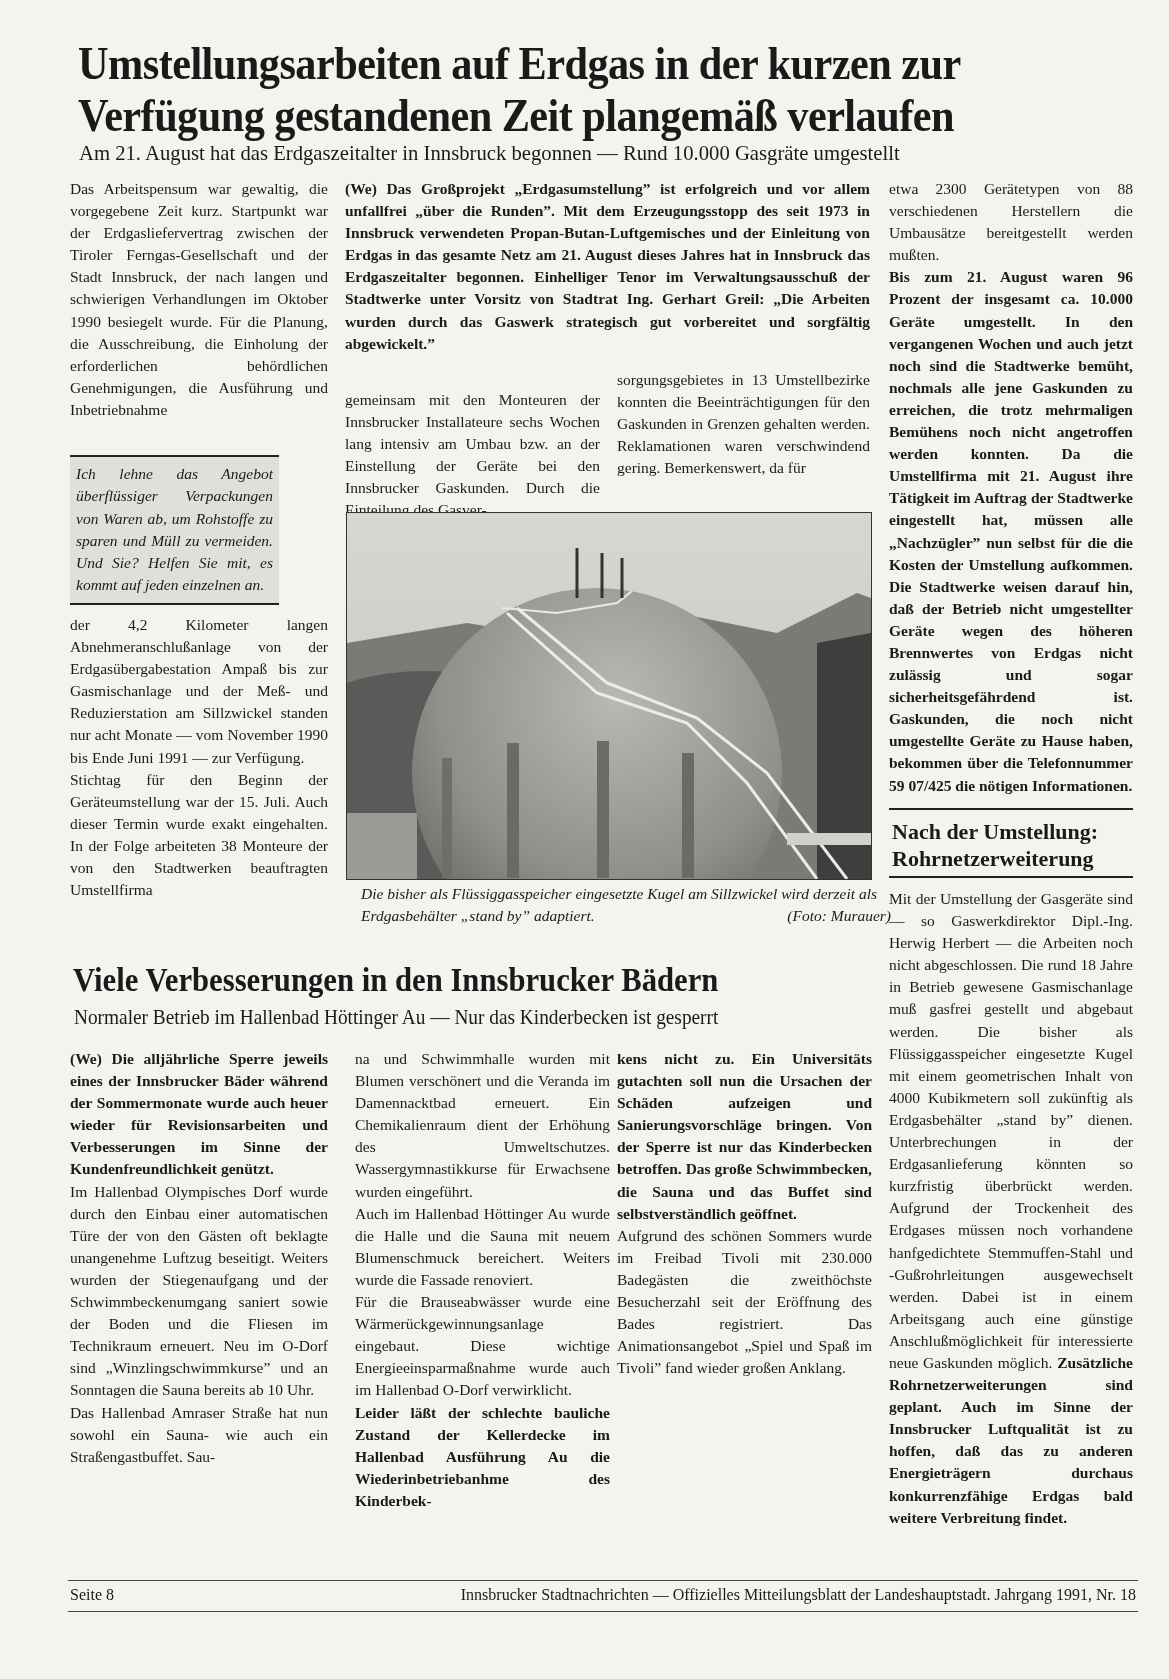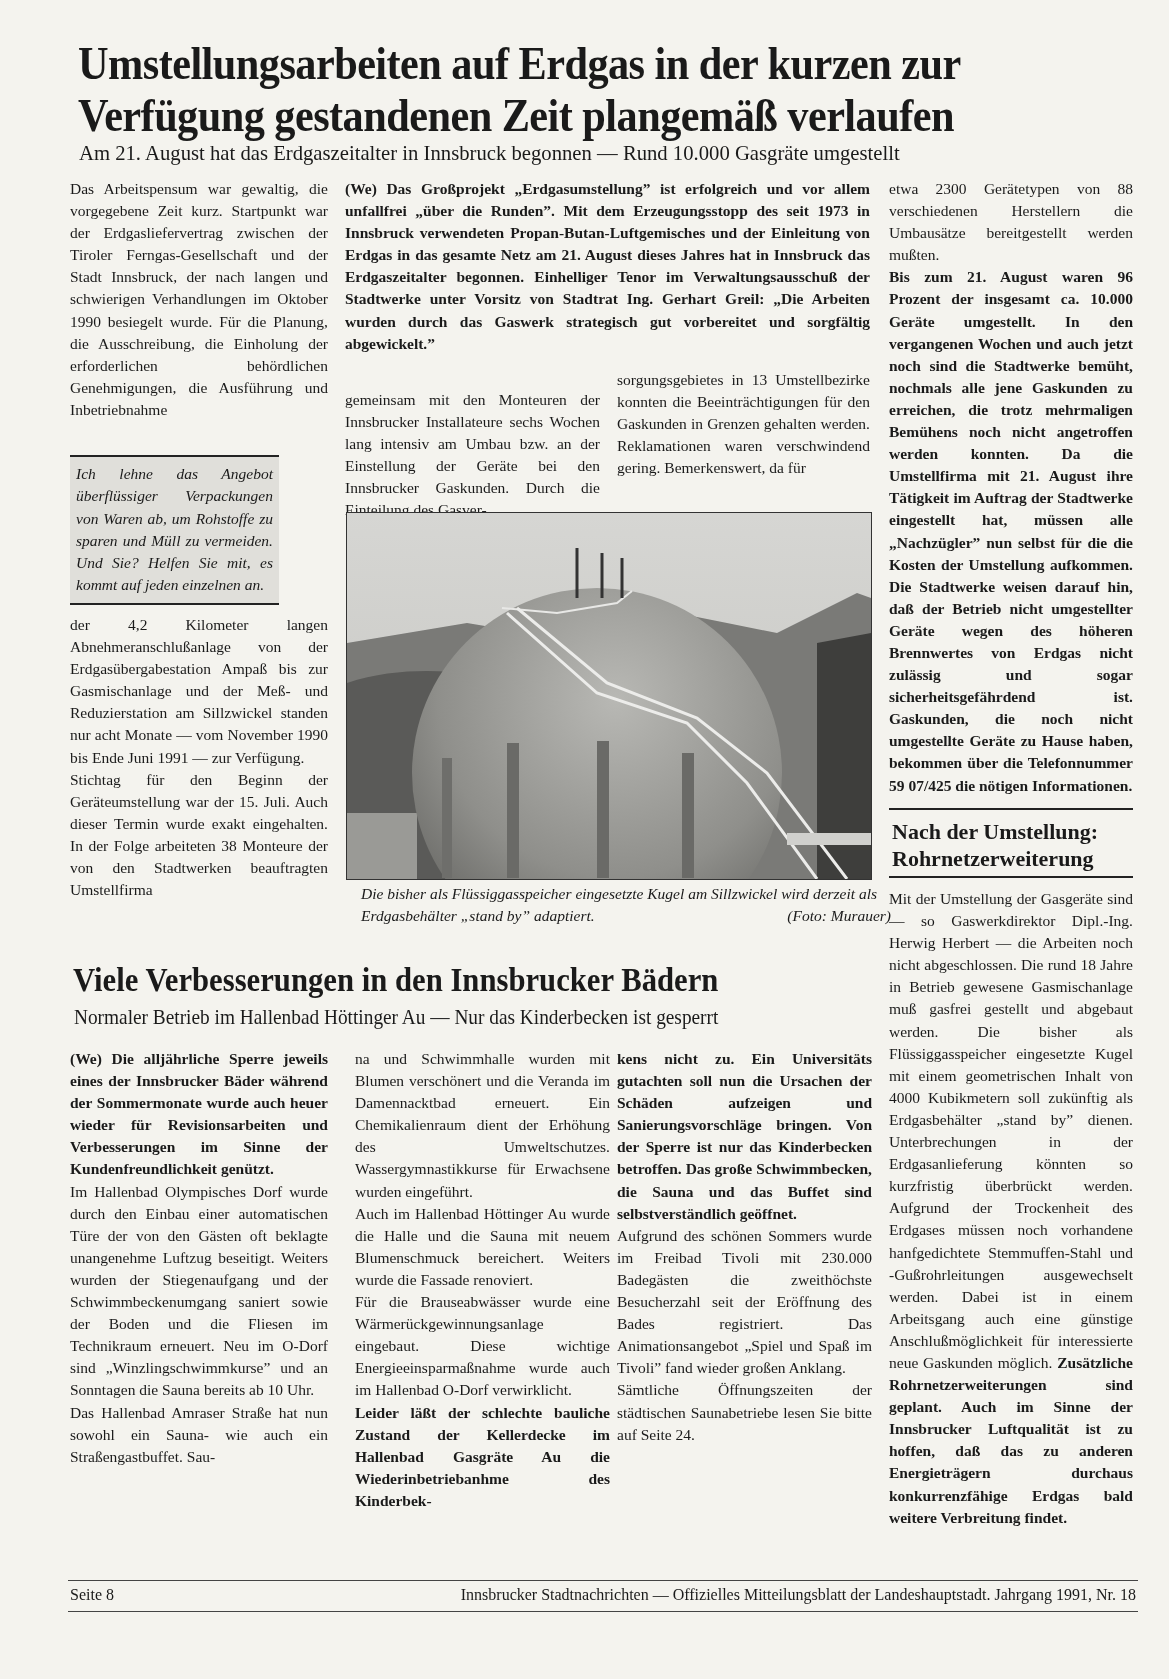--- a/index.html
+++ b/index.html
@@ -145,26 +145,25 @@
 
 <div class="abs txt bcol1">
   <p class="b">(We) Die alljährliche Sperre jeweils eines der Innsbrucker Bäder während der Sommermonate wurde auch heuer wieder für Revisionsarbeiten und Verbesserungen im Sinne der Kundenfreundlichkeit genützt.</p>
   <p>Im Hallenbad Olympisches Dorf wurde durch den Einbau einer automatischen Türe der von den Gästen oft beklagte unangenehme Luftzug beseitigt. Weiters wurden der Stiegenaufgang und der Schwimmbeckenumgang saniert sowie der Boden und die Fliesen im Technikraum erneuert. Neu im O-Dorf sind „Winzlingschwimmkurse” und an Sonntagen die Sauna bereits ab 10 Uhr.</p>
   <p id="p2a">Das Hallenbad Amraser Straße hat nun sowohl ein Sauna- wie auch ein Straßengastbuffet. Sau-</p>
 </div>
 <div class="abs txt bcol2">
   <p id="p2b">na und Schwimmhalle wurden mit Blumen verschönert und die Veranda im Damennacktbad erneuert. Ein Chemikalienraum dient der Erhöhung des Umweltschutzes. Wassergymnastikkurse für Erwachsene wurden eingeführt.</p>
   <p>Auch im Hallenbad Höttinger Au wurde die Halle und die Sauna mit neuem Blumenschmuck bereichert. Weiters wurde die Fassade renoviert.</p>
   <p>Für die Brauseabwässer wurde eine Wärmerückgewinnungsanlage eingebaut. Diese wichtige Energieeinsparmaßnahme wurde auch im Hallenbad O-Dorf verwirklicht.</p>
-  <p class="b" id="p5a">Leider läßt der schlechte bauliche Zustand der Kellerdecke im Hallenbad Gasgräte Au die Wiederinbetriebanhme des Kinderbek-</p>
+  <p class="b" id="p5a">Leider läßt der schlechte bauliche Zustand der Kellerdecke im Hallenbad Ausführung Au die Wiederinbetriebanhme des Kinderbek-</p>
 </div>
 <div class="abs txt bcol3">
   <p class="b" id="p5b">kens nicht zu. Ein Universitäts gutachten soll nun die Ursachen der Schäden aufzeigen und Sanierungsvorschläge bringen. Von der Sperre ist nur das Kinderbecken betroffen. Das große Schwimmbecken, die Sauna und das Buffet sind selbstverständlich geöffnet.</p>
   <p>Aufgrund des schönen Sommers wurde im Freibad Tivoli mit 230.000 Badegästen die zweithöchste Besucherzahl seit der Eröffnung des Bades registriert. Das Animationsangebot „Spiel und Spaß im Tivoli” fand wieder großen Anklang.</p>
-  <p>Sämtliche Öffnungszeiten der städtischen Saunabetriebe lesen Sie bitte auf Seite 24.</p>
 </div>
 
 <div class="abs footer-rule" style="top:1580px;"></div>
 <div class="abs footer">
   <span>Seite 8</span>
   <span>Innsbrucker Stadtnachrichten — Offizielles Mitteilungsblatt der Landeshauptstadt. Jahrgang 1991, Nr. 18</span>
 </div>
 <div class="abs footer-rule" style="top:1611px;"></div>
 
 </body></html>

